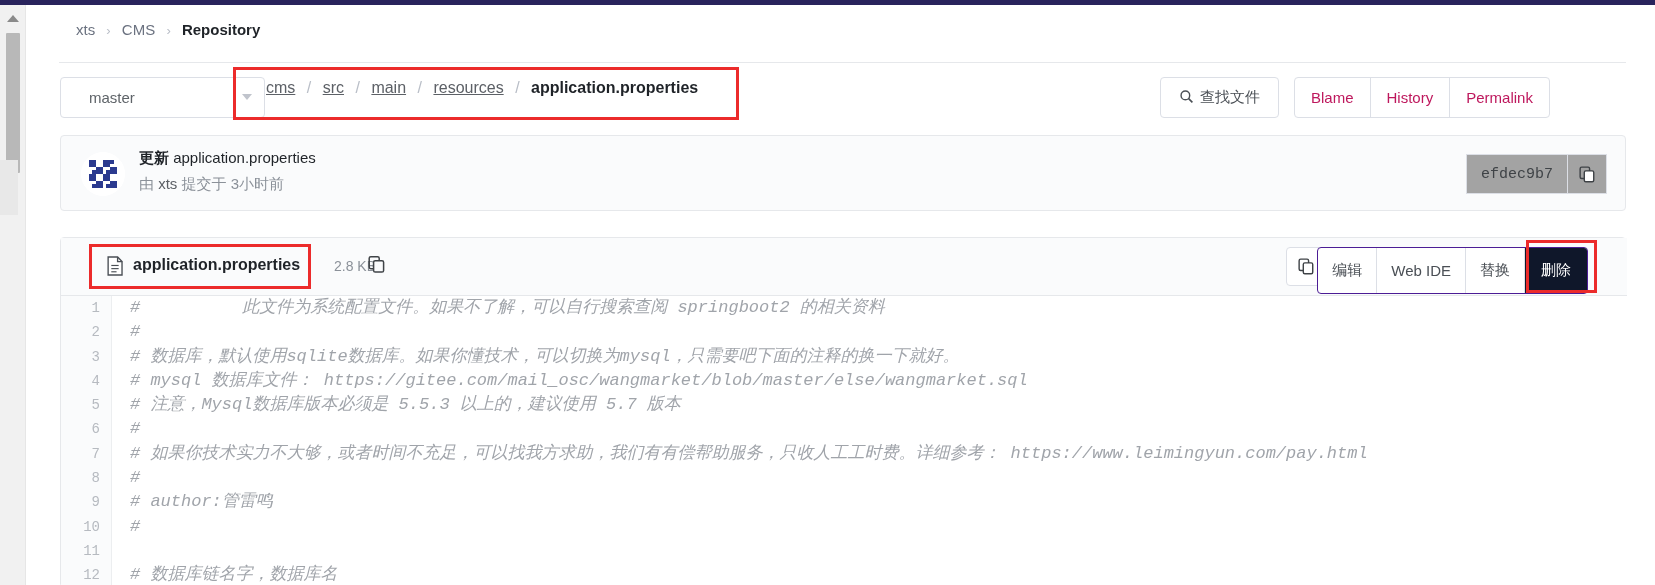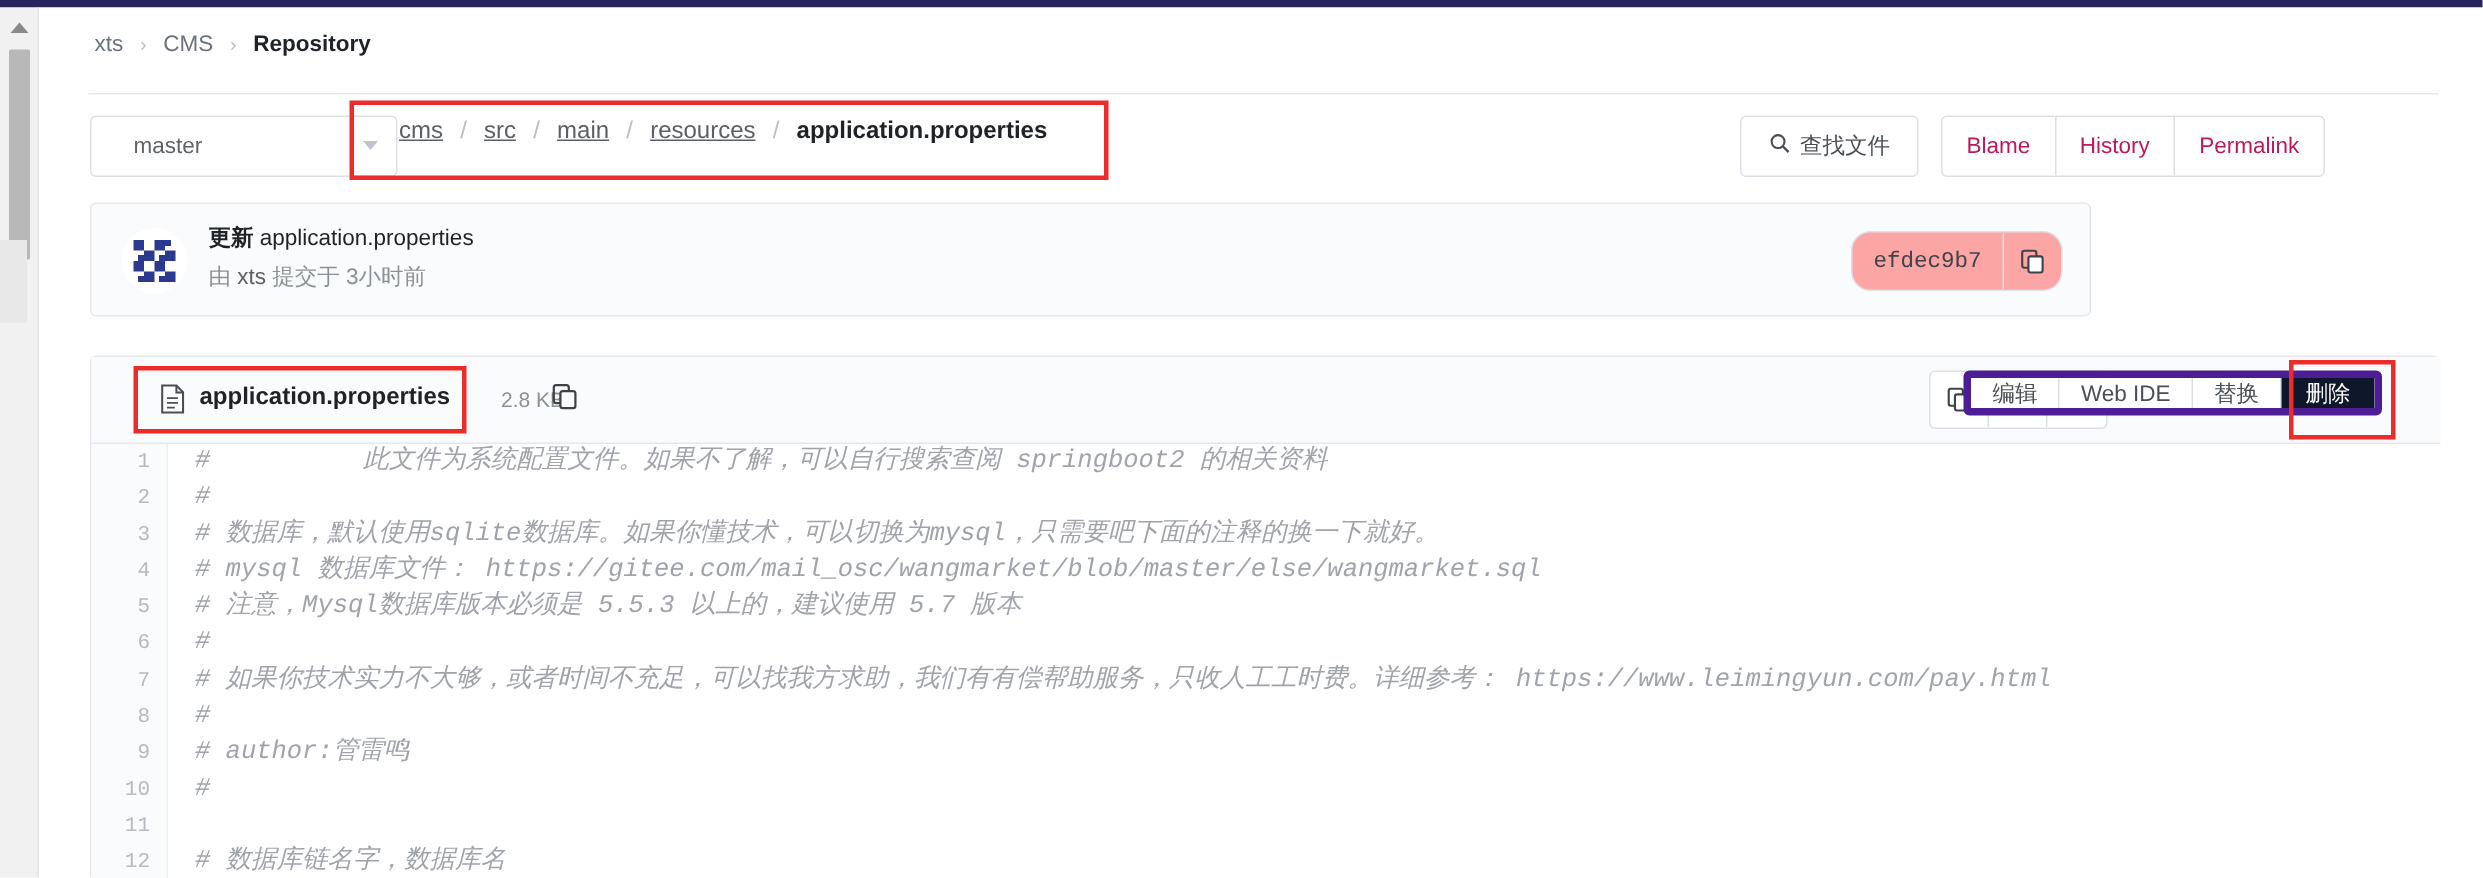--- a/index.html
+++ b/index.html
@@ -40,21 +40,21 @@
   }
 
   
   .page {
     position: absolute; left: 26px; top: 5px; width: 1629px; height: 580px;
     background: #fff;
   }
 
   
   .breadcrumb {
-    position: absolute; left: 37px; top: 16px;
+    position: absolute; left: 50px; top: 16px;
     font-size: 15px; color: #6b7280;
     white-space: nowrap;
   }
   .breadcrumb a { color: #6b7280; text-decoration: none; }
   .breadcrumb .sep { color: #b9bec7; margin: 0 7px; font-size: 13px; }
   .breadcrumb .cur { color: #1f2328; font-weight: bold; }
 
   .hrule {
     position: absolute; left: 33px; top: 57px; width: 1567px; height: 1px;
     background: #e6e8eb;
@@ -101,42 +101,42 @@
   }
   .btn-group > div {
     display: flex; align-items: center; justify-content: center;
     font-size: 15px; color: #be185d; cursor: pointer;
     border-right: 1px solid #dcdfe6; padding: 0 16px;
   }
   .btn-group > div:last-child { border-right: none; }
 
   
   .commit-card {
-    position: absolute; left: 34px; top: 130px; width: 1334px; height: 76px;
+    position: absolute; left: 34px; top: 130px; width: 1566px; height: 76px;
     border: 1px solid #e6e8eb; border-radius: 4px; background: #fafbfc;
   }
   .avatar {
     position: absolute; left: 20px; top: 16px; width: 44px; height: 44px;
     border-radius: 50%; overflow: hidden; background: #fff;
   }
   .commit-title {
     position: absolute; left: 78px; top: 13px;
     font-size: 15px; color: #1f2328;
   }
   .commit-title b { font-weight: bold; }
   .commit-title span { font-weight: normal; }
   .commit-sub {
     position: absolute; left: 78px; top: 39px;
     font-size: 15px; color: #8b9199;
   }
   .commit-sub .who { color: #5c6066; }
   .hash-group {
     position: absolute; right: 18px; top: 18px; height: 40px;
-    display: flex; border: 1px solid #dcdfe6; border-radius: 13px;
-    overflow: hidden; background: #fca5a5;
+    display: flex; border: 1px solid #dcdfe6; border-radius: 0;
+    overflow: hidden; background: #a3a3a3;
   }
   .hash-group .hash {
     display: flex; align-items: center; padding: 0 14px;
     font-family: "Liberation Mono", monospace; font-size: 15px; color: #3f4347;
     border-right: 1px solid #dcdfe6;
   }
   .hash-group .copy {
     display: flex; align-items: center; justify-content: center;
     width: 38px; cursor: pointer;
   }
@@ -170,22 +170,22 @@
     display: flex; border: 1px solid #dcdfe6; border-radius: 4px;
     background: #fff; overflow: hidden;
   }
   .icon-group > div {
     width: 39px; display: flex; align-items: center; justify-content: center;
     border-right: 1px solid #dcdfe6; cursor: pointer;
   }
   .icon-group > div:last-child { border-right: none; }
 
   .action-group {
-    position: absolute; right: 39px; top: 9px; height: 30px;
-    display: flex; border: 5px solid #4c1d95; border-radius: 4px;
+    position: absolute; right: 39px; top: 9px; height: 47px;
+    display: flex; border: 1px solid #4c1d95; border-radius: 4px;
     background: #fff; overflow: hidden;
   }
   .action-group > div {
     display: flex; align-items: center; justify-content: center;
     padding: 0 14px; font-size: 15px; color: #4a4f55;
     border-right: 1px solid #dcdfe6; cursor: pointer; white-space: nowrap;
   }
   .action-group > div:last-child { border-right: none; }
   .action-group .danger {
     background: #0f172a; color: #fff; padding: 0 16px;

